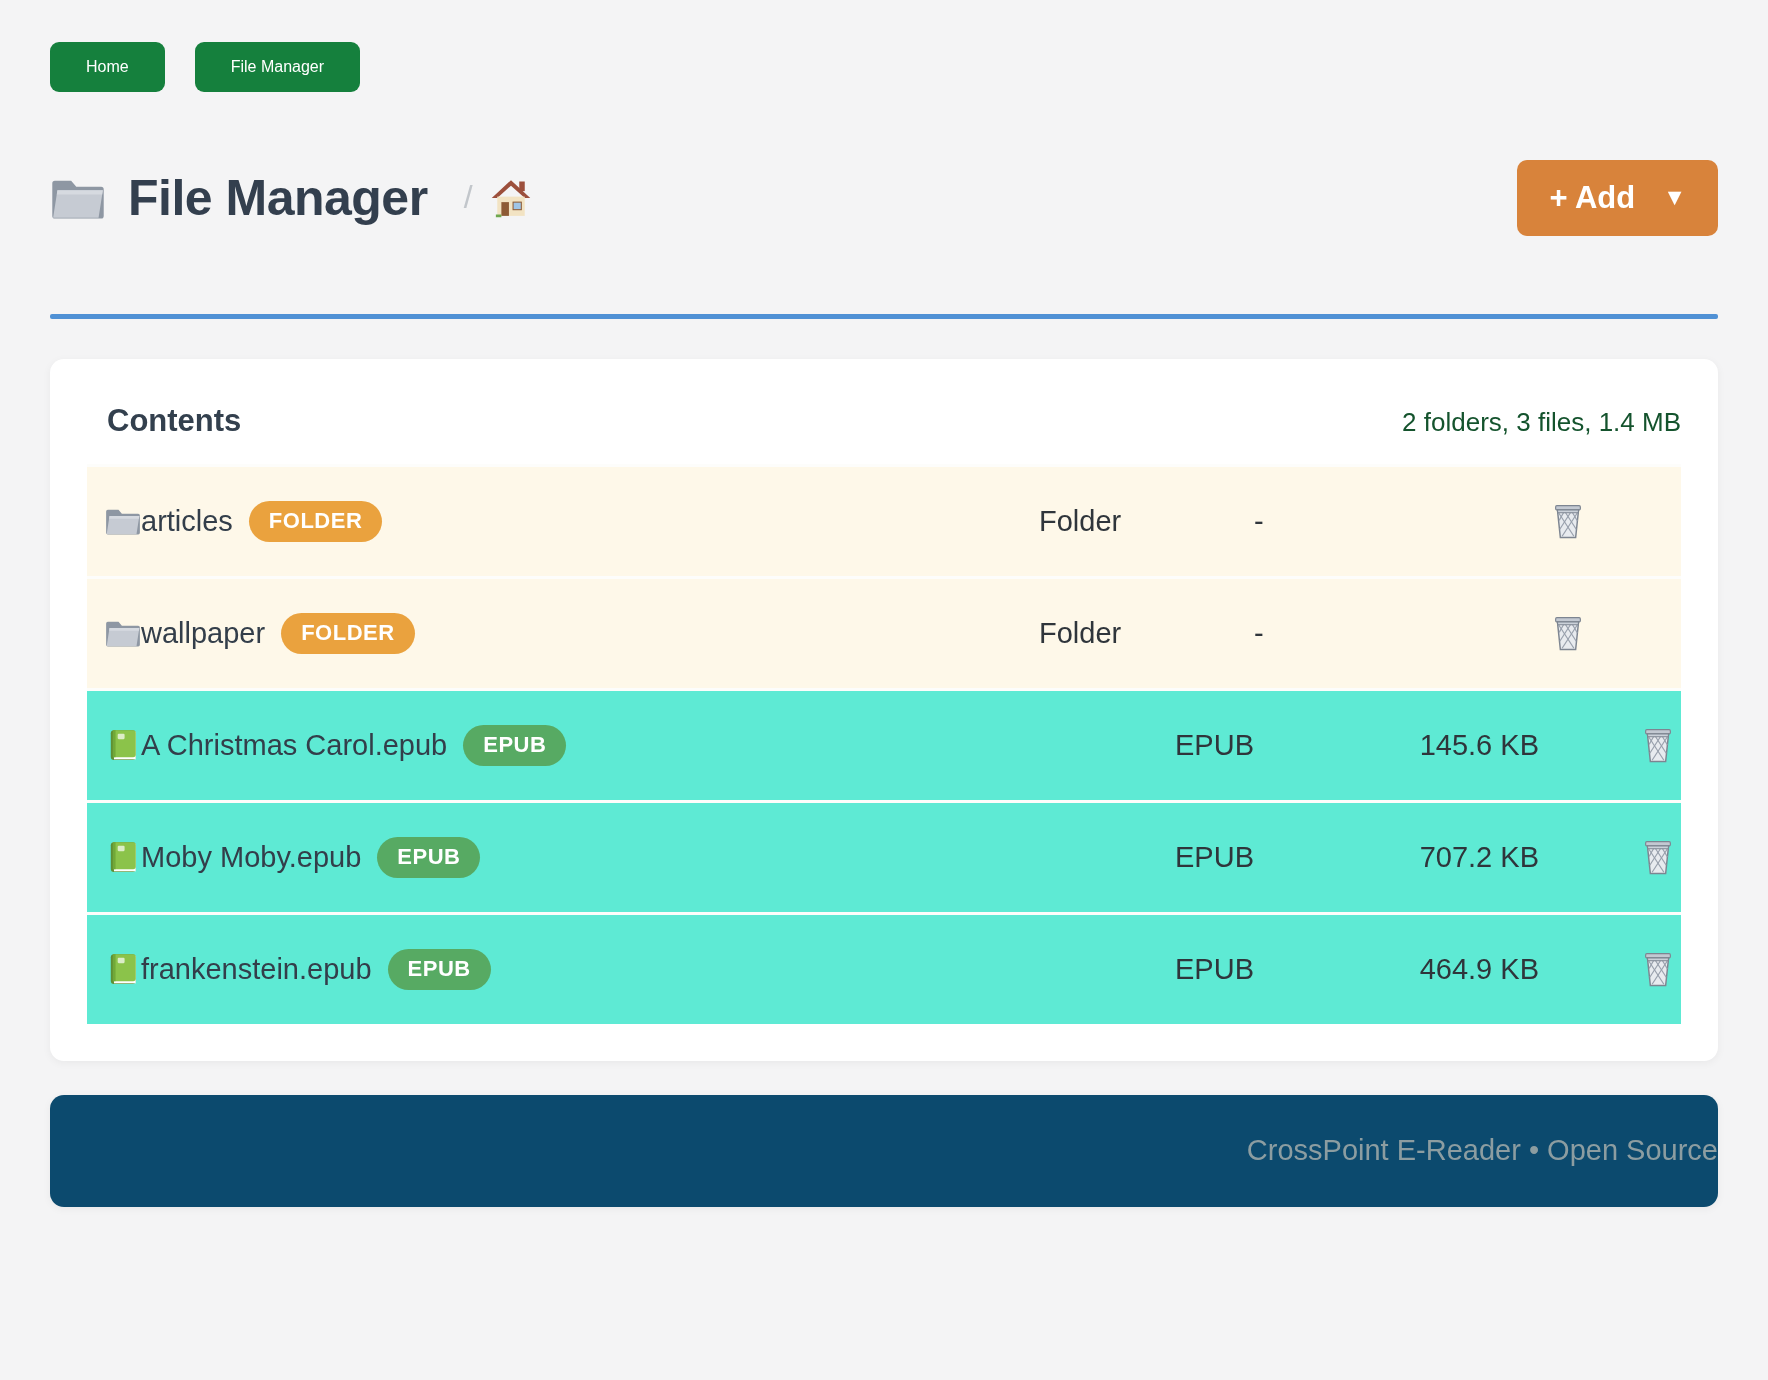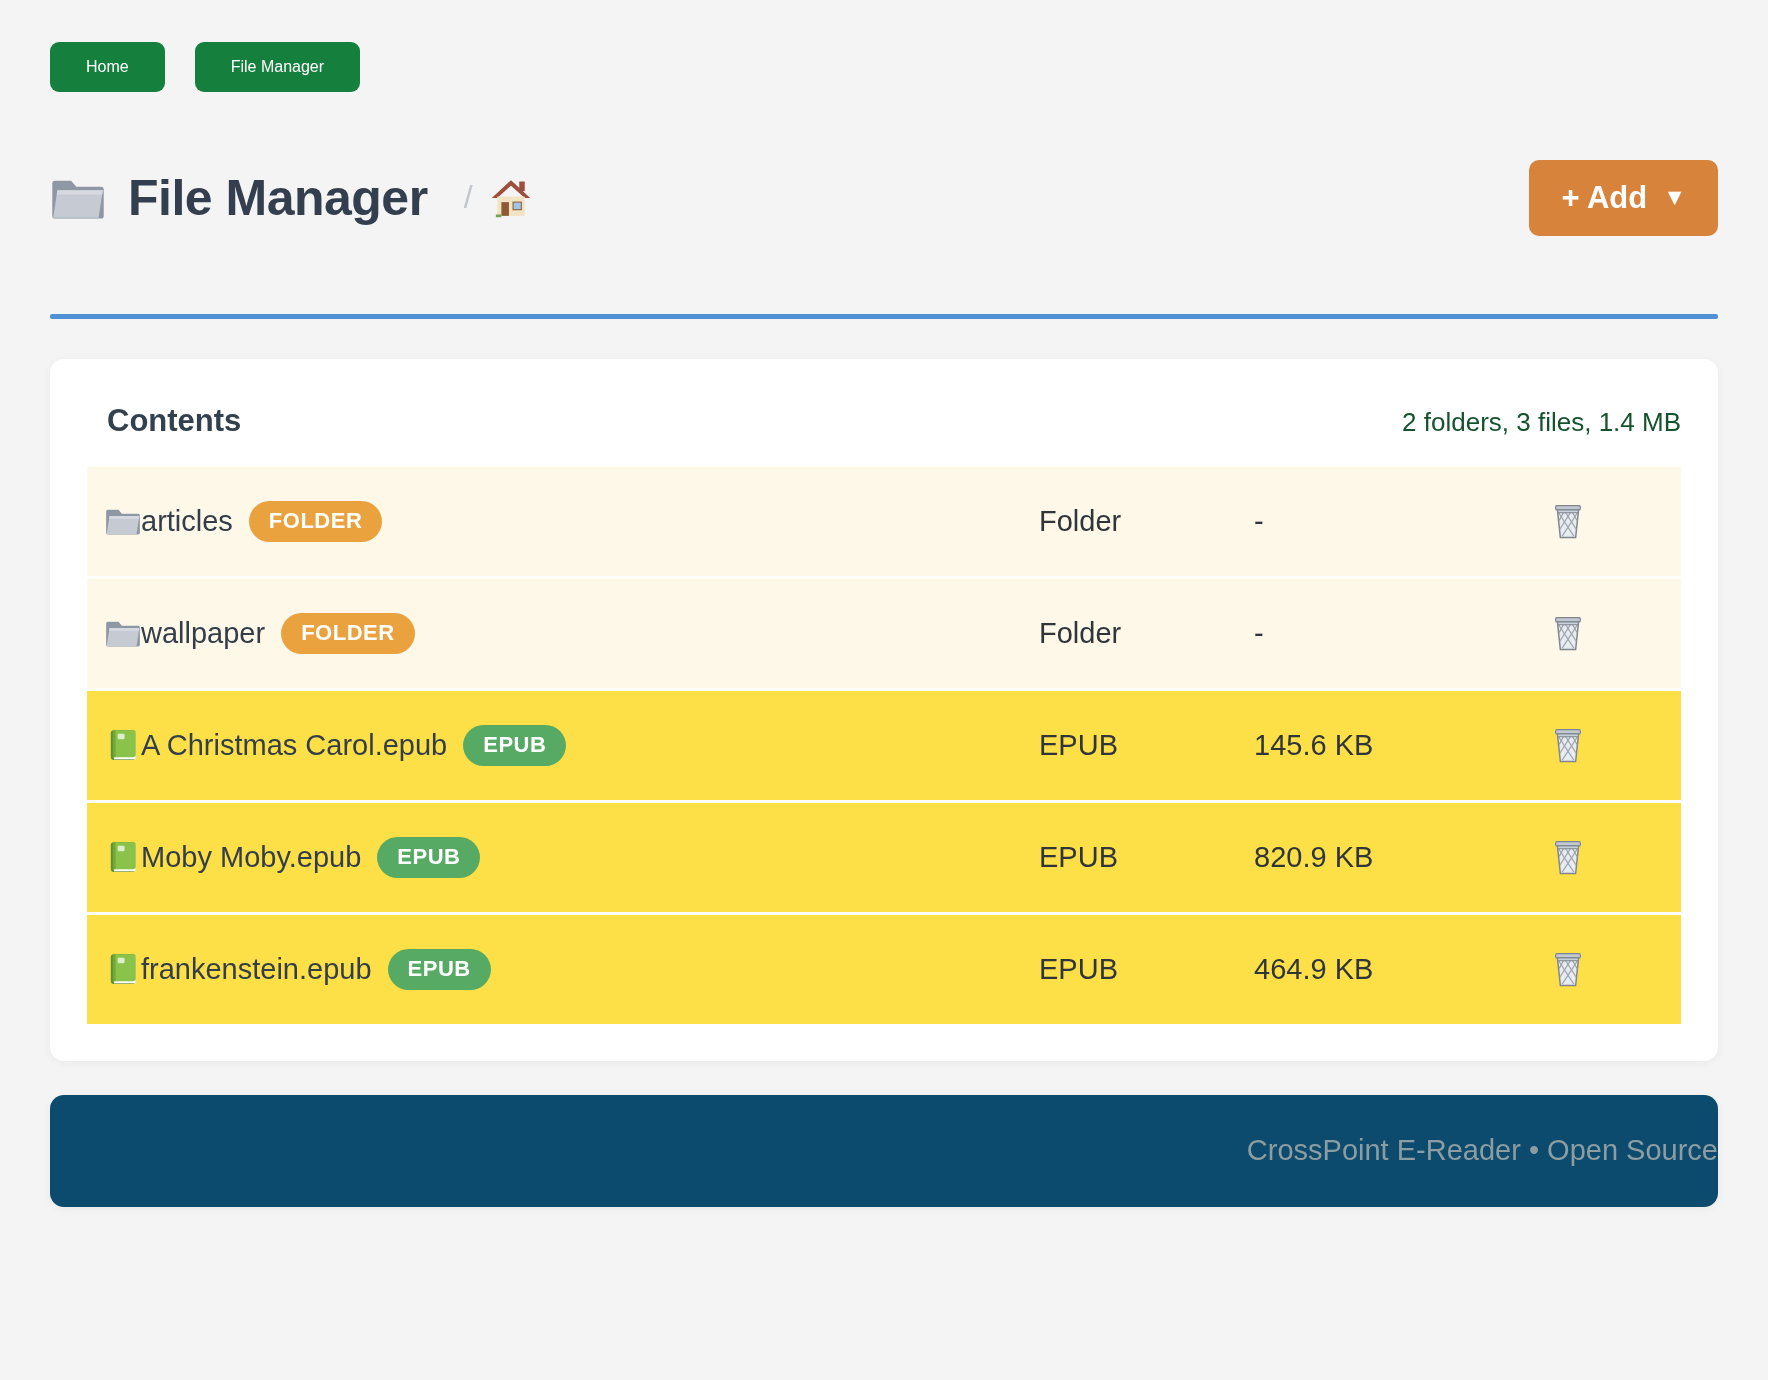--- a/index.html
+++ b/index.html
@@ -38,21 +38,21 @@
     color: #fff;
     border: none;
     border-radius: 10px;
     font-family: inherit;
     font-size: 31px;
     font-weight: bold;
     padding: 20px 32px;
     cursor: pointer;
     display: inline-flex;
     align-items: center;
-    gap: 16px;
+    gap: 28px;
   }
   .add-caret { font-size: 23px; line-height: 1; }
 
   .title-rule { height: 5px; background: #5091D5; margin-top: 78px; border-radius: 2px; }
 
   
   .card {
     background: #fff;
     border-radius: 14px;
     margin-top: 40px;
@@ -73,21 +73,21 @@
   .thead {
     background: #F5F7F9;
     height: 84px;
     font-size: 27px;
     font-weight: bold;
     color: #79848D;
   }
   .thead .cell-name { padding-left: 18px; }
   .trow { height: 112px; border-top: 3px solid #FDFDFB; }
   .trow.row-folder { background: #FEF8E9; }
-  .trow.row-epub   { background: #fde047; }
+  .trow.row-epub   { background: #5eead4; text-align: right; }
 
   .cell-name { display: flex; align-items: center; padding-left: 18px; }
   .file-icon { width: 36px; height: 34px; display: inline-flex; flex: none; }
   .file-name { font-size: 29px; color: #333E4A; cursor: pointer; }
   .badge {
     margin-left: 16px;
     color: #fff;
     font-size: 22px;
     font-weight: bold;
     letter-spacing: 0.5px;
@@ -277,21 +277,21 @@
                 <rect x="15" y="7" width="41" height="52" fill="#FFFFFF"></rect>
                 <path d="M13 4 L51 4 Q56 4 56 9 L56 50 Q56 55 51 55 L13 55 Z" fill="#8BC34A"></path>
                 <rect x="13" y="4" width="5" height="51" fill="#71A838"></rect>
                 <rect x="22" y="11" width="13" height="10" rx="2" fill="#DCEDC8"></rect>
               </svg>
             </span>
       <span class="file-name">Moby Moby.epub</span>
       <span class="badge badge-epub">EPUB</span>
     </div>
     <div class="cell-type">EPUB</div>
-    <div class="cell-size">820.9 KB</div>
+    <div class="cell-size">707.2 KB</div>
     <div class="cell-actions">
       <button class="trash-btn">
         <span class="icon">
                 <svg viewBox="0 0 64 68">
                   <rect x="11" y="8" width="42" height="7" rx="2" fill="#C3C9D2" stroke="#7D8591" stroke-width="2"></rect>
                   <path d="M14 15 L50 15 L45 62 L19 62 Z" fill="#E8EBEF" stroke="#7D8591" stroke-width="2.5"></path>
                   <g stroke="#98A0AC" stroke-width="2">
                     <line x1="16" y1="20" x2="42" y2="60"></line>
                     <line x1="26" y1="17" x2="46" y2="48"></line>
                     <line x1="38" y1="17" x2="48" y2="34"></line>

